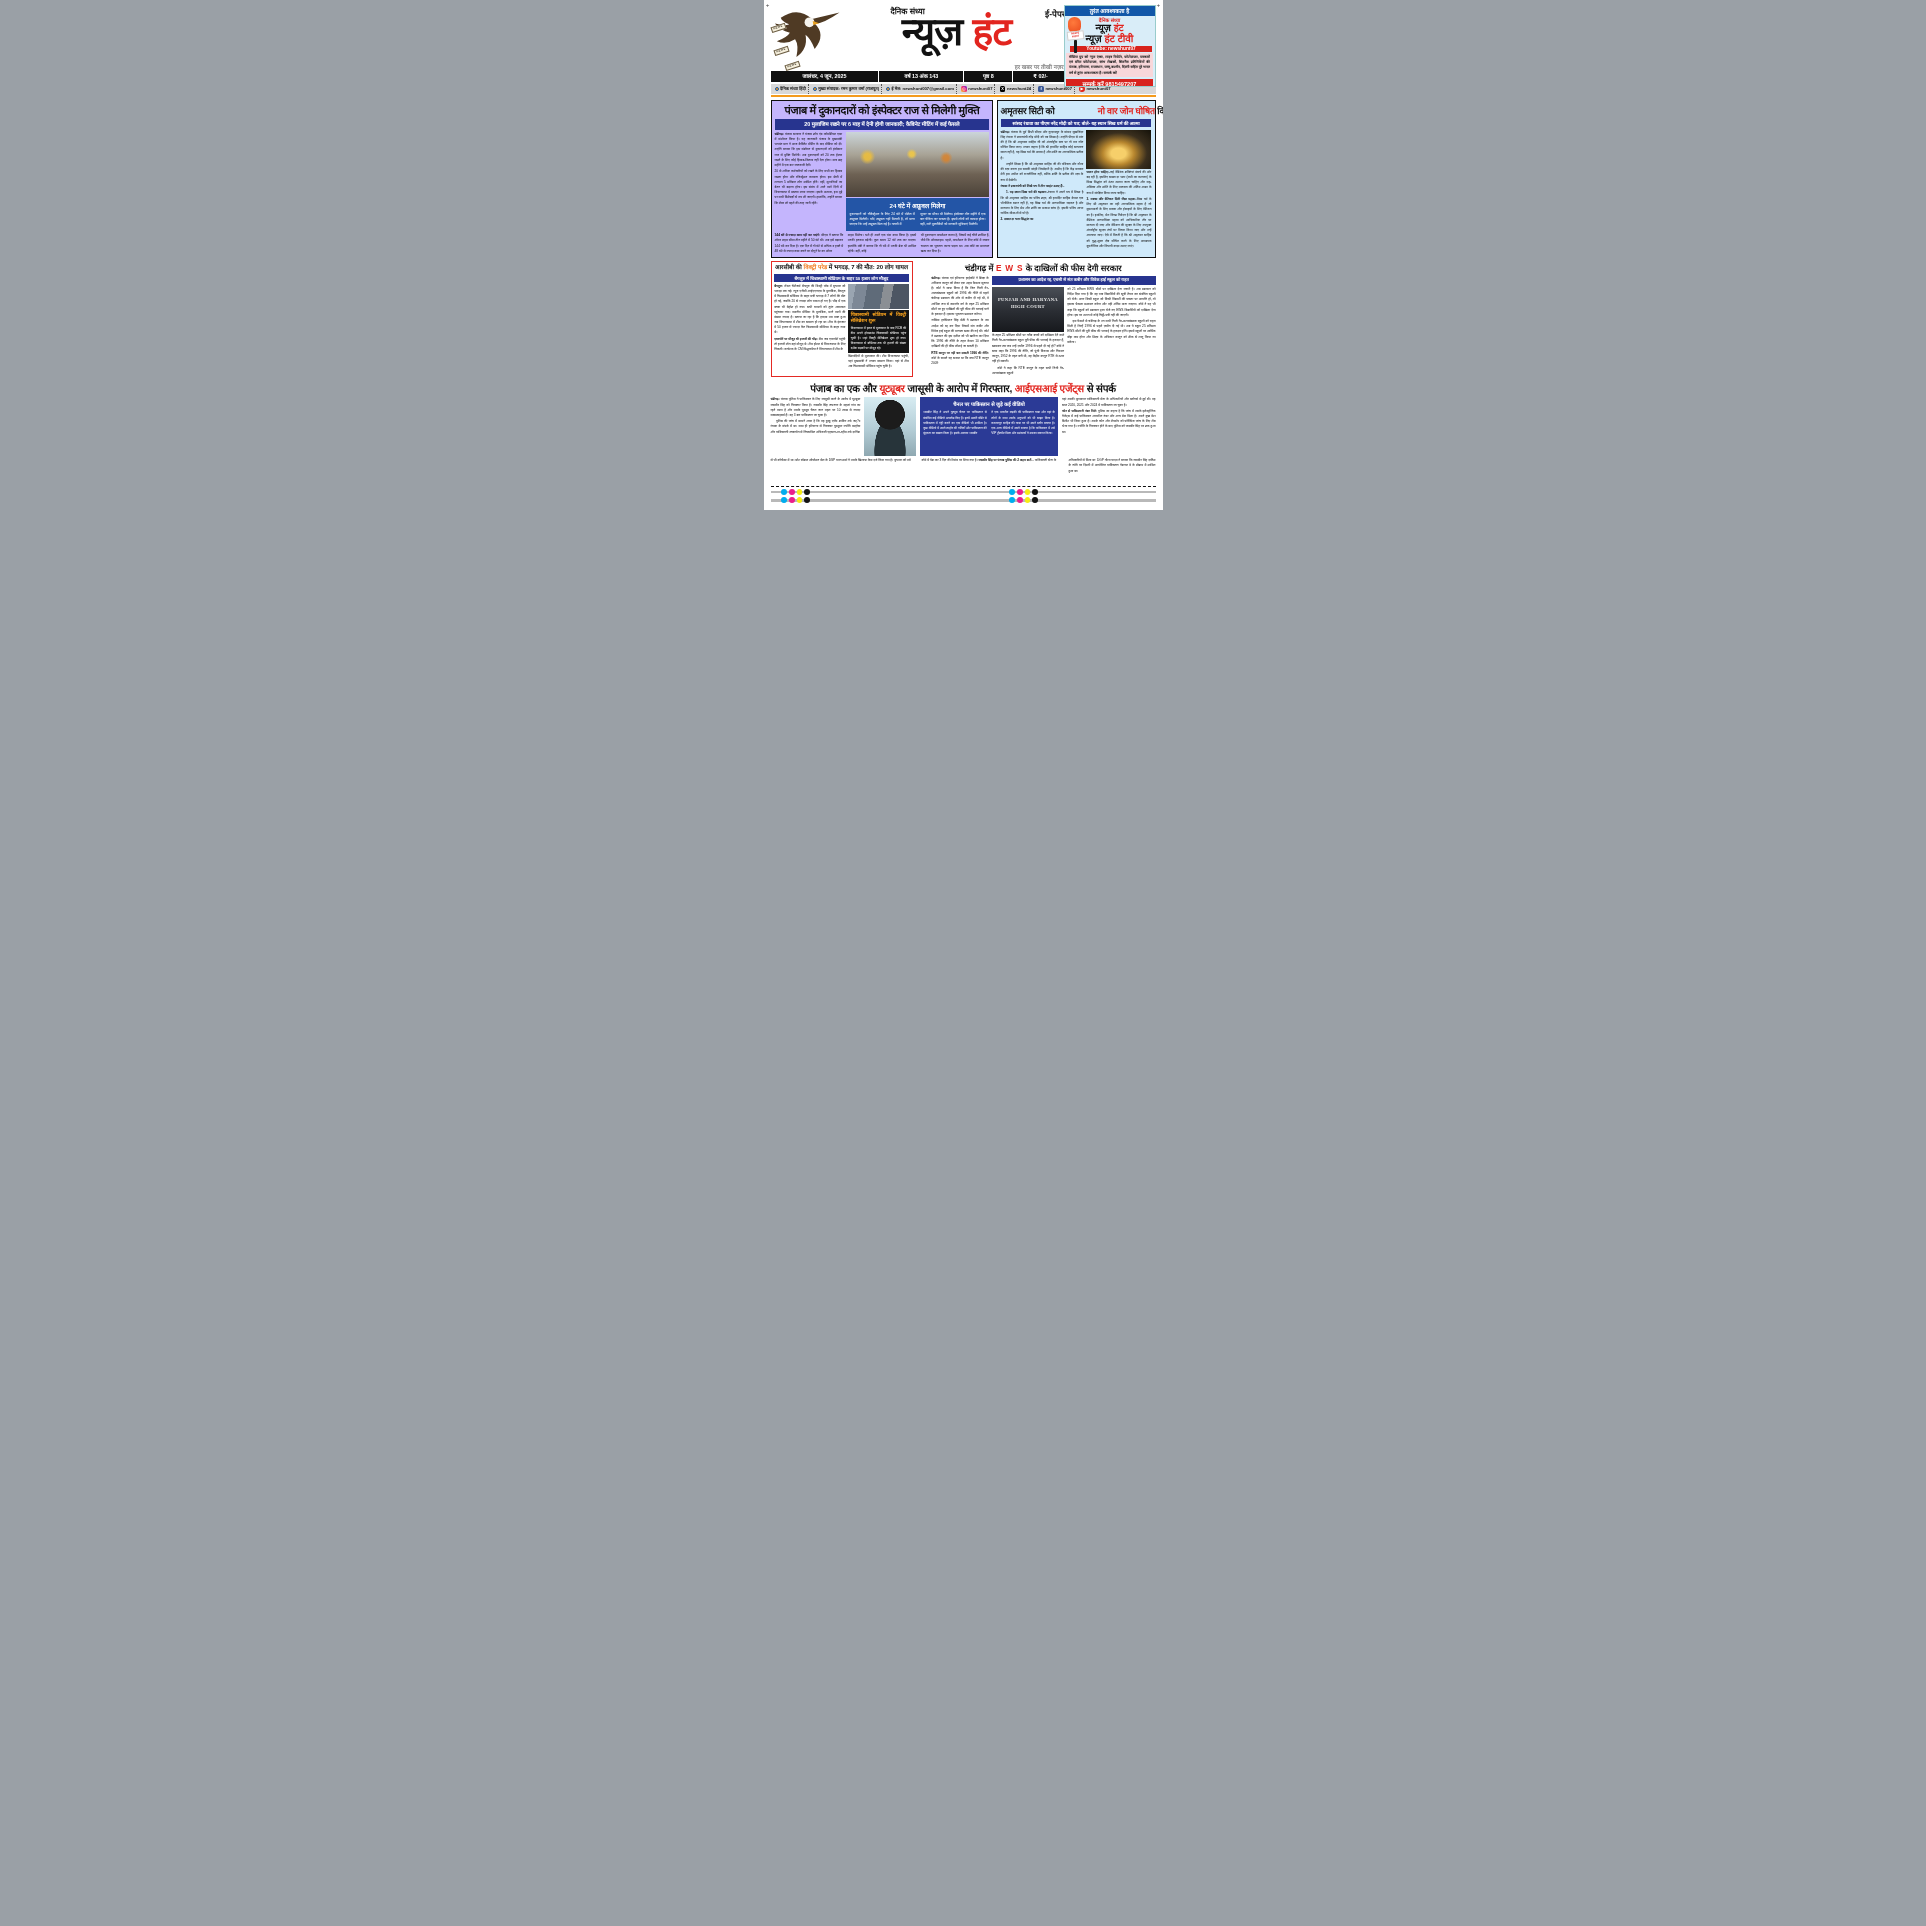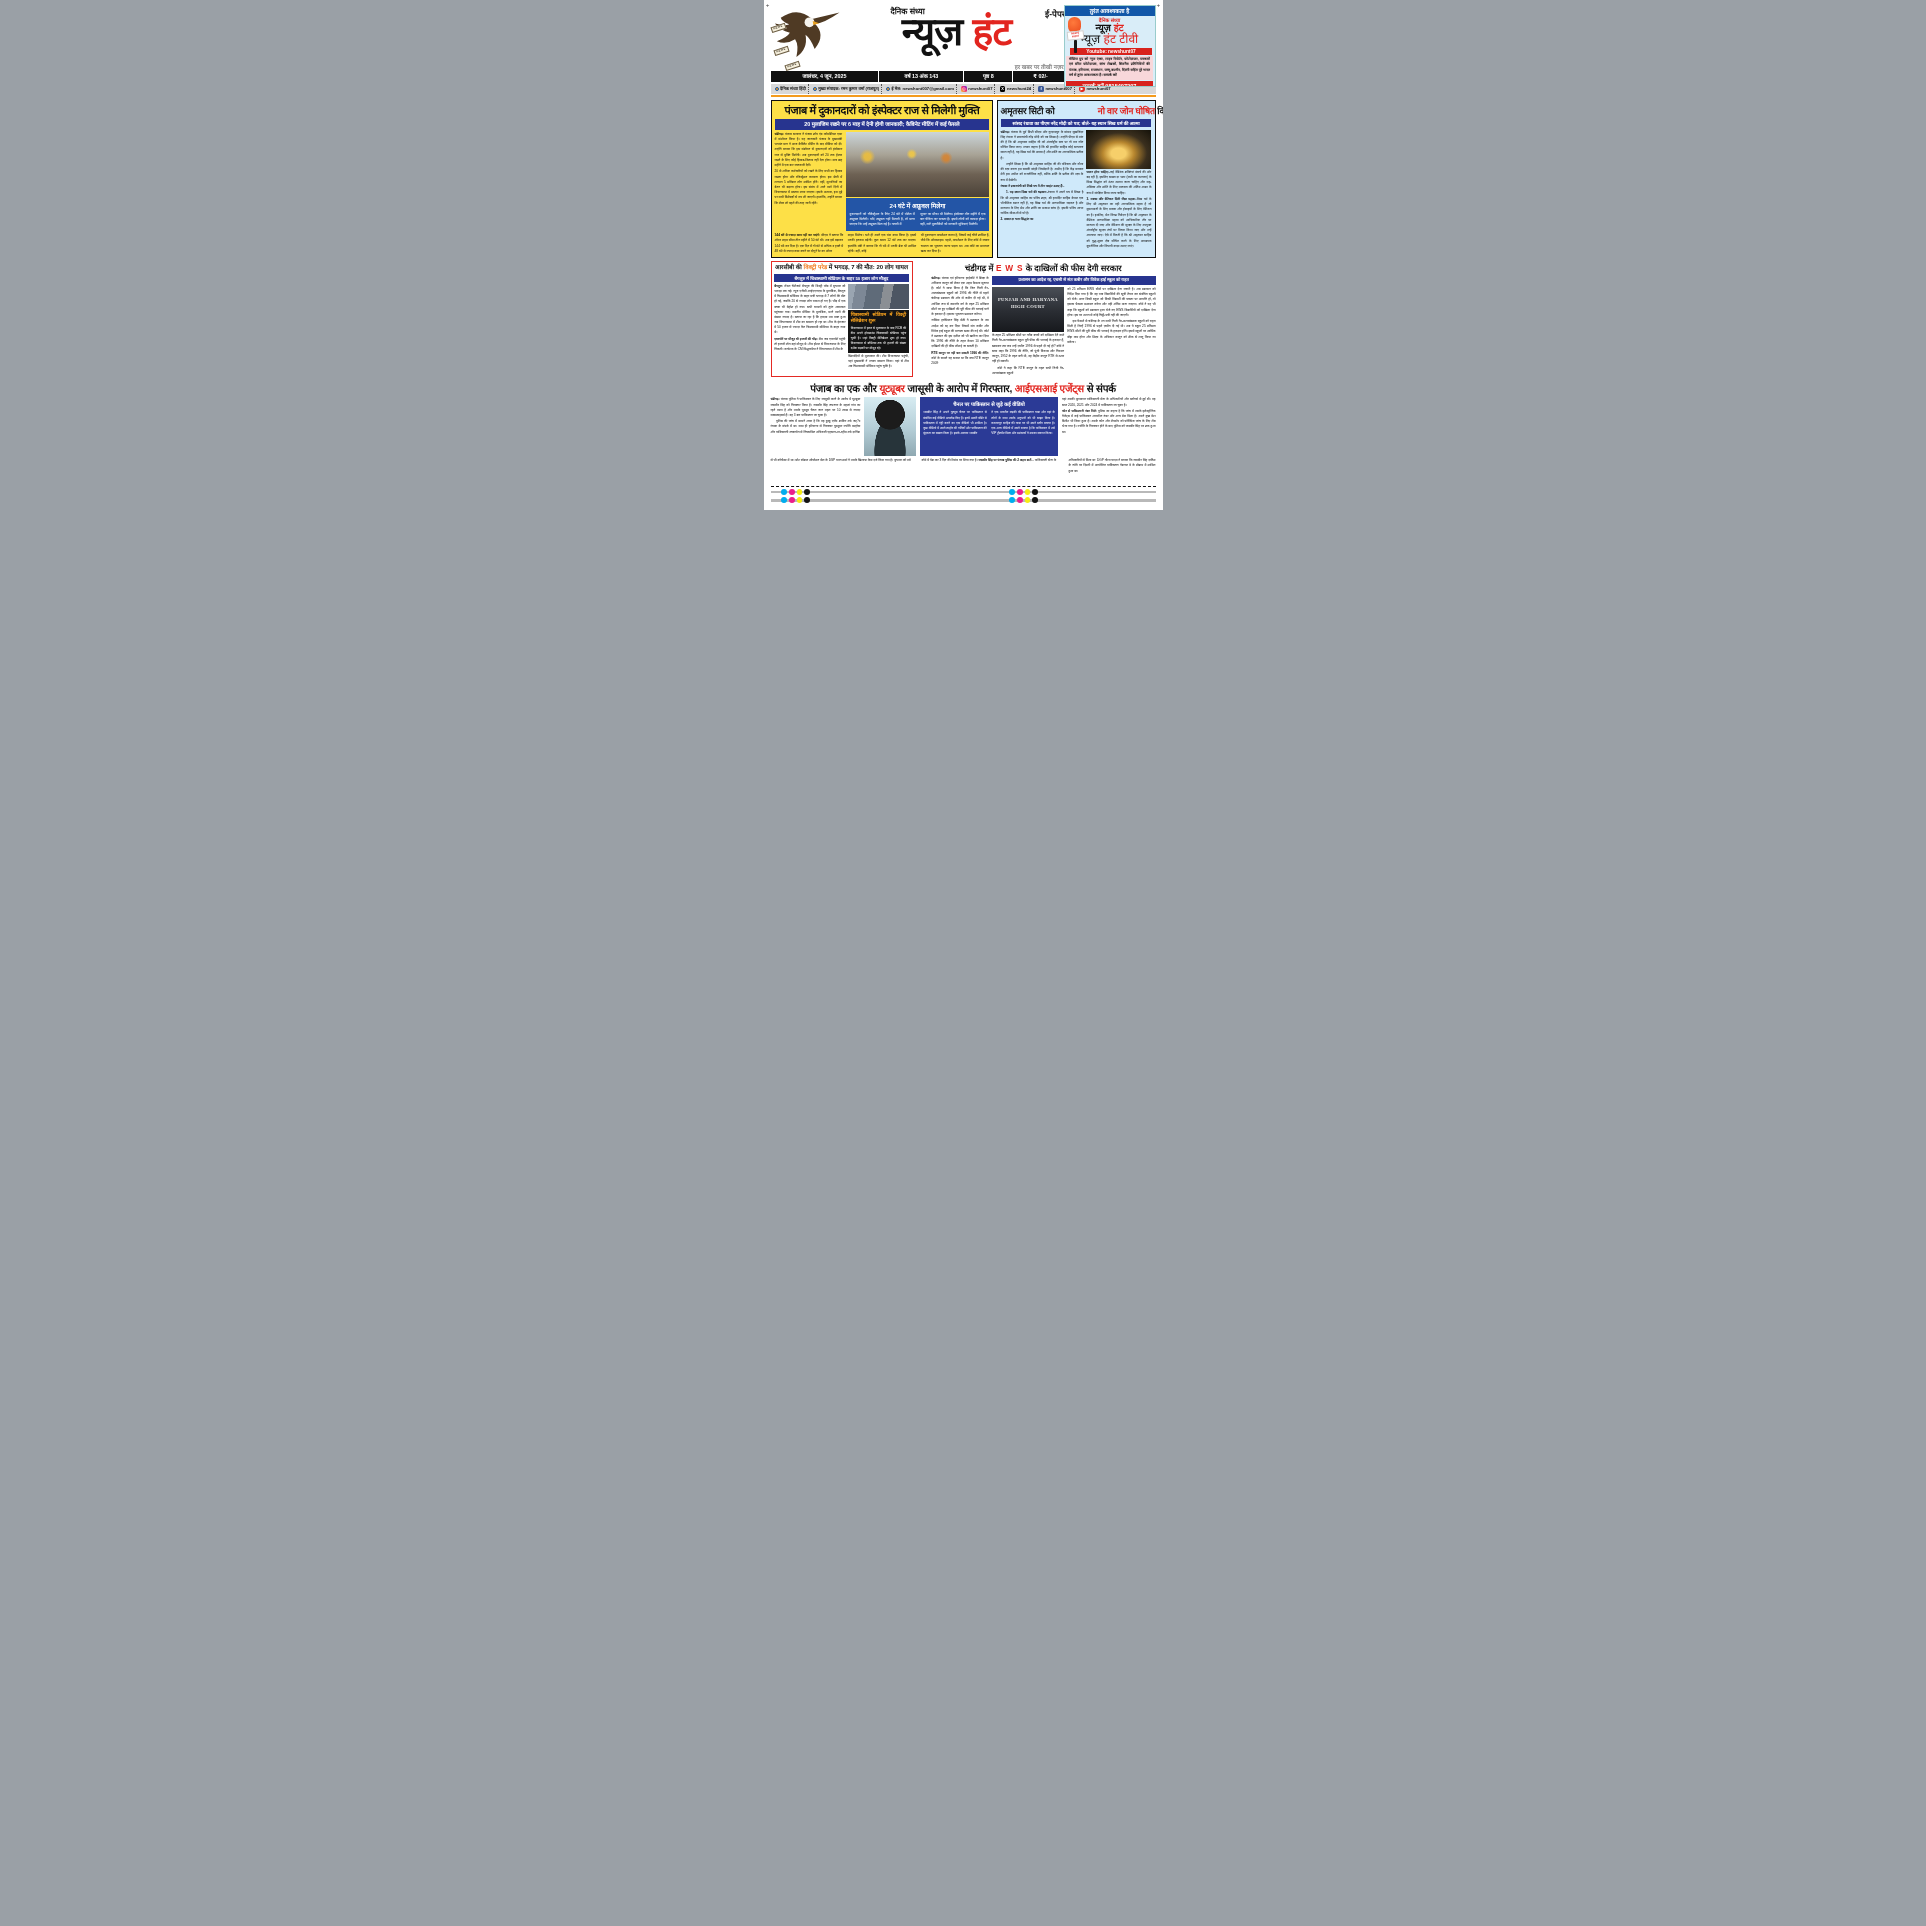--- a/index.html
+++ b/index.html
@@ -39,21 +39,21 @@
   .ad-mid { position:relative; flex:1; }
   .mic { position:absolute; left:2.3px; top:1.5px; width:17px; height:33px; }
   .mic-top { width:13px; height:15.4px; background:radial-gradient(circle at 40% 35%,#ff7a3c,#e8481c); border-radius:6.2px; margin-left:1.2px; }
   .mic-label { background:#fff; border:0.4px solid #ccc; color:#e2251f; font-size:2.7px; font-weight:800;
     text-align:center; padding:0.4px 0; transform:rotate(-6deg); margin-top:-1.5px; }
   .mic-stem { width:3.5px; height:13px; background:#171717; margin:0 auto; border-radius:0.8px; }
   .ad-brand { text-align:center; padding-top:0.8px; }
   .ad-brand-top { color:#e2251f; font-weight:800; font-size:5px; }
   .ad-brand-main { font-weight:800; font-size:9.6px; line-height:1.1; }
   .ad-brand-main .red{ color:#e2251f; }
-  .ad-brand-tv { font-weight:400; font-size:12px; line-height:1.15; }
+  .ad-brand-tv { font-weight:700; font-size:10px; line-height:1.15; }
   .ad-brand-tv .red{ color:#e2251f; }
   .ad-youtube { background:#d8231d; color:#fff; font-weight:800; font-size:4.8px; text-align:center;
     padding:0.8px 0; margin:0.8px 2.3px 0 5.4px; }
   .ad-body { background:#f8d7da; color:#1a1a1a; font-size:3.5px; line-height:1.5; font-weight:700;
     padding:1.5px 2.7px; margin:1.2px 1.9px 0 1.9px; text-align:justify; }
   .ad-contact { background:#d8231d; color:#fff; font-weight:800; font-size:5.6px; text-align:center;
     padding:1.2px 0; margin:1.2px 1.9px 1.5px 1.9px; }
 
   
   .infobar { margin:2.3px 7px 0 7px; height:10px; background:#d8d8d8; display:flex; align-items:center;
@@ -72,21 +72,21 @@
   
   .content { margin:0 7px; width:385px; }
   .bluebar { background:#27348f; color:#fff; font-weight:800; text-align:center; padding:1.2px 0.8px; }
   .body { font-size:3.2px; line-height:1.62; text-align:justify; }
   .body p { margin:0 0 1.2px 0; text-indent:5.4px; }
   .body p.noindent { text-indent:0; }
   .lead { font-weight:800; }
   .photo { width:100%; }
 
   .row1 { display:flex; gap:3.1px; }
-  .story1 { width:223px; border:0.8px solid #101010; padding:1.5px 3.1px; background:#fde047; }
+  .story1 { width:223px; border:0.8px solid #101010; padding:1.5px 3.1px; background:#c4b5fd; }
   .s1-head { font-size:11px; font-weight:800; letter-spacing:-0.4px; margin:0.8px 0 2.3px 0; line-height:1.2; text-align:center; white-space:nowrap; }
   .s1-blue { font-size:5.4px; margin-bottom:2.3px; }
   .s1-top { display:flex; gap:3.5px; }
   .s1-c1 { width:32%; }
   .s1-right { width:68%; display:flex; flex-direction:column; gap:1.5px; }
   .photo-cabinet { height:65px;
     background:
       radial-gradient(circle at 15% 38%, rgba(236,190,60,.9) 0 2.5%, transparent 6%),
       radial-gradient(circle at 46% 34%, rgba(240,200,70,.9) 0 2.5%, transparent 6%),
       radial-gradient(circle at 70% 40%, rgba(220,130,40,.8) 0 2.5%, transparent 6%),

